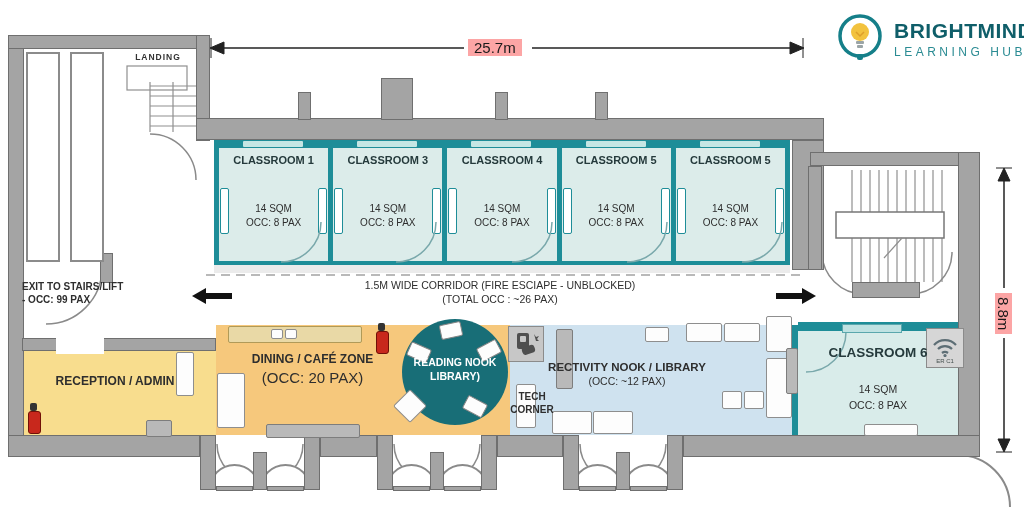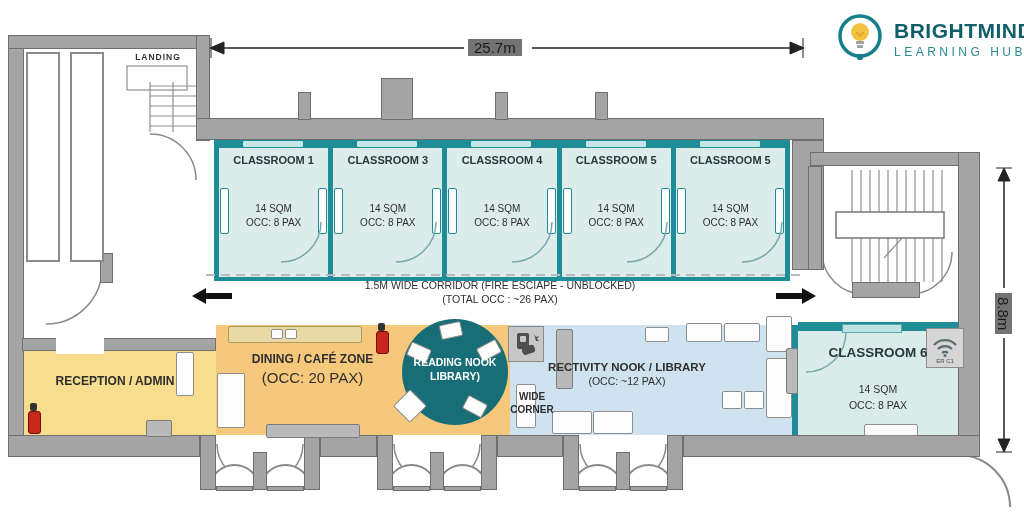--- a/index.html
+++ b/index.html
@@ -9,21 +9,21 @@
   .strip{position:absolute;z-index:1;background:#ebebeb;}
   .vest{position:absolute;background:#fff;z-index:2;}
   svg.lines{position:absolute;left:0;top:0;z-index:3;pointer-events:none;}
   .wall{position:absolute;background:#a4a4a4;border:1px solid #6f6f6f;box-sizing:border-box;z-index:4;}
   .wall.thin{border-width:1px;}
   .shaft{position:absolute;background:#fff;border:2px solid #8b8b8b;box-sizing:border-box;z-index:4;}
   .furn{position:absolute;background:#fdfdfd;border:1.5px solid #8e8e8e;border-radius:2px;box-sizing:border-box;z-index:5;}
   .furn.gray{background:#b9b9b9;border-color:#7d7d7d;}
   .lbl{position:absolute;color:#2e2e2e;text-align:center;line-height:1.3;white-space:nowrap;z-index:6;}
   .b{font-weight:bold;}
-  .band{position:absolute;left:214px;top:140px;width:576px;height:141px;display:flex;z-index:1;}
+  .band{position:absolute;left:214px;top:140px;width:576px;height:125px;display:flex;z-index:1;}
   .room{flex:1;position:relative;background:#dcecea;border-left:5px solid #1e8d98;
         border-bottom:4px solid #1e8d98;box-sizing:border-box;}
   .room:last-child{border-right:5px solid #1e8d98;}
   .room::before{content:"";position:absolute;top:0;left:0;right:0;height:8px;background:#1e8d98;}
   .win{position:absolute;top:1px;left:22%;width:55%;height:6px;background:#c5e6e4;border-radius:1px;}
   .leaf{position:absolute;top:48px;width:9px;height:46px;background:#fff;border:1.5px solid #1e8d98;
         border-radius:2px;box-sizing:border-box;}
   .leaf.l{left:1px}.leaf.r{right:1px}
   .rtitle{position:absolute;top:14px;width:100%;text-align:center;font-size:11px;font-weight:bold;color:#253a3c;}
   .rinfo{position:absolute;top:62px;width:100%;text-align:center;font-size:10px;color:#2e2e2e;line-height:1.35;}
@@ -36,21 +36,21 @@
         border:1px solid #711007;border-radius:3px;}
   .fe::after{content:"";position:absolute;left:6px;top:1px;width:7px;height:8px;background:#333;border-radius:2px;}
   .iconbox{position:absolute;background:#c7c7c7;border:1.5px solid #8b8b8b;box-sizing:border-box;z-index:5;
         display:flex;flex-direction:column;align-items:center;justify-content:center;}
   .wifibox{background:#d6d6d6;}
   .wifilbl{font-size:6px;color:#44504f;line-height:1;margin-top:1px;}
   .logo{position:absolute;left:834px;top:12px;display:flex;align-items:flex-start;z-index:6;}
   .logotext{margin-left:8px;margin-top:8px;}
   .logoname{font-size:21px;font-weight:bold;color:#0f5e69;letter-spacing:0.5px;line-height:1;}
   .logotag{font-size:12px;color:#2a8b93;letter-spacing:3.5px;line-height:1;margin-top:5px;}
-  .dimlbl{position:absolute;background:#737373;color:#1a1a1a;font-size:15px;z-index:6;}
+  .dimlbl{position:absolute;background:#fca5a5;color:#1a1a1a;font-size:15px;z-index:6;}
   .vdim{writing-mode:vertical-rl;}
 </style>
 </head>
 <body>
 
 <div class="plan">
 
   <div class="zone" style="left:22px;top:340px;width:194px;height:97px;background:#f8dd8e;"></div>
   <div class="zone" style="left:216px;top:325px;width:294px;height:112px;background:#f6c87c;"></div>
   <div class="zone" style="left:510px;top:325px;width:282px;height:112px;background:#cfe2ef;"></div>
@@ -319,20 +319,24 @@
       <div class="logoname">BRIGHTMIND</div>
       <div class="logotag">LEARNING HUB</div>
     </div>
   </div>
 
   <div class="dimlbl" style="left:468px;top:39px;padding:0 6px;">25.7m</div>
   <div class="dimlbl vdim" style="left:995px;top:293px;padding:4px 0;">8.8m</div>
 
   <div class="lbl" style="left:120px;top:52px;width:76px;font-size:8.5px;font-weight:bold;letter-spacing:1px;color:#333;">LANDING</div>
 
+  <div class="lbl" style="left:22px;top:280px;width:140px;text-align:left;font-size:10px;font-weight:bold;">
+    <div>EXIT TO STAIRS/LIFT</div>
+    <div>- OCC: 99 PAX</div>
+  </div>
 
   <div class="lbl" style="left:250px;top:279px;width:500px;font-size:10.5px;font-weight:normal;">
     <div>1.5M WIDE CORRIDOR (FIRE ESCIAPE - UNBLOCKED)</div>
     <div>(TOTAL OCC : ~26 PAX)</div>
   </div>
 
   <div class="lbl" style="left:30px;top:374px;width:170px;">
     <div class="b" style="font-size:12px;">RECEPTION / ADMIN</div>
   </div>
 
@@ -340,21 +344,21 @@
     <div class="b" style="font-size:12px;">DINING / CAFÉ ZONE</div>
     <div style="font-size:15px;">(OCC: 20 PAX)</div>
   </div>
 
   <div class="lbl" style="left:402px;top:356px;width:106px;color:#fff;font-weight:bold;font-size:10.5px;">
     <div>READING NOOK</div>
     <div>LIBRARY)</div>
   </div>
 
   <div class="lbl" style="left:506px;top:390px;width:52px;font-size:10px;font-weight:bold;">
-    <div>WIDE</div>
+    <div>TECH</div>
     <div>CORNER</div>
   </div>
 
   <div class="lbl" style="left:532px;top:360px;width:190px;">
     <div class="b" style="font-size:11.5px;">RECTIVITY NOOK / LIBRARY</div>
     <div style="font-size:10.5px;">(OCC: ~12 PAX)</div>
   </div>
 
   <div class="lbl" style="left:798px;top:344px;width:160px;">
     <div class="b" style="font-size:13.5px;color:#253a3c;">CLASSROOM 6</div>

